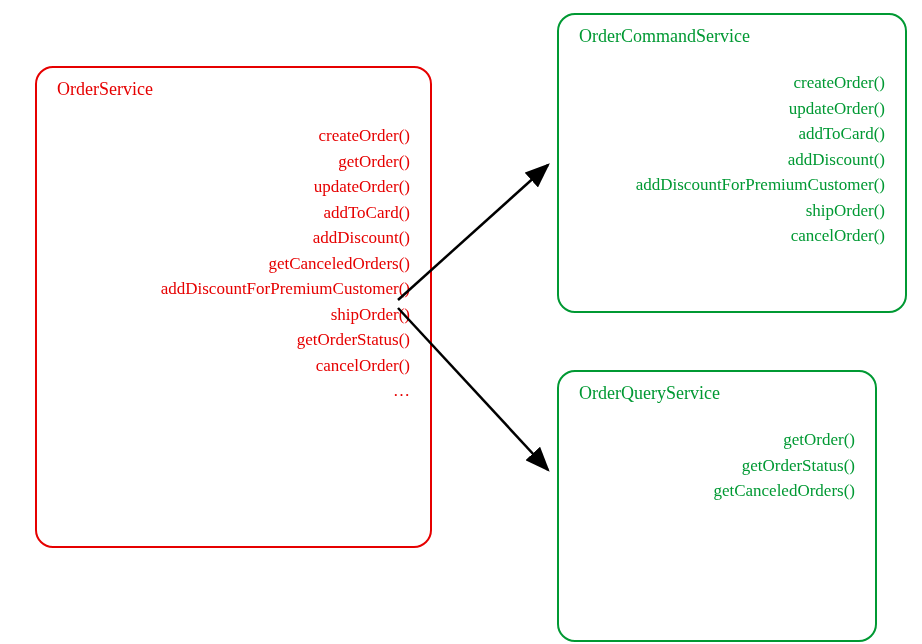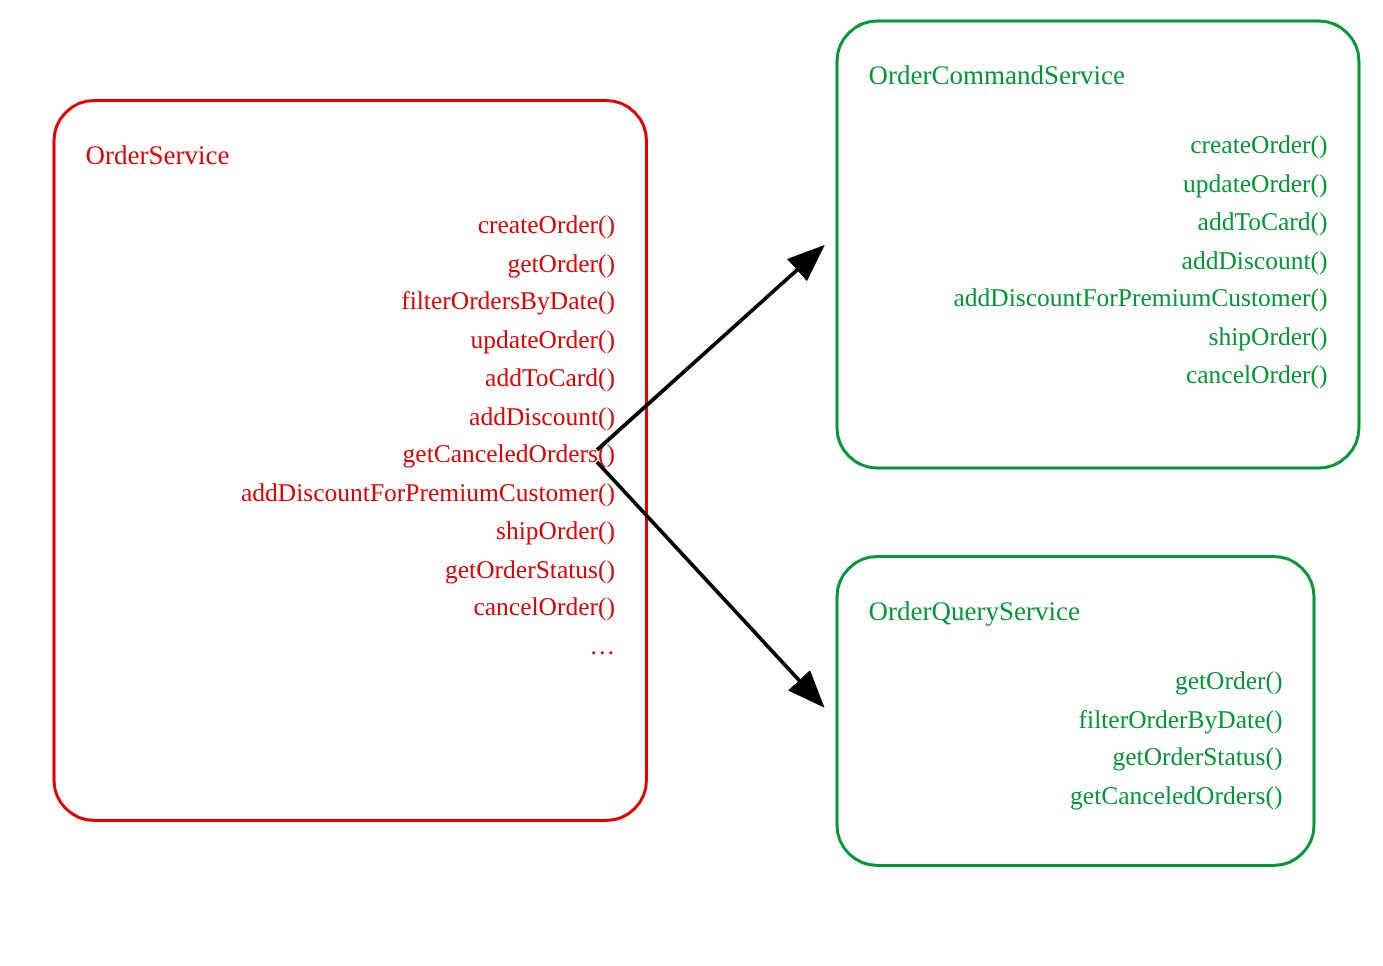--- a/index.html
+++ b/index.html
@@ -8,22 +8,22 @@
       padding: 0;
       width: 922px;
       height: 644px;
       background: #ffffff;
       font-family: "Comic Sans MS", "Segoe Script", cursive;
       position: relative;
     }
     .box {
       position: absolute;
       border: 2.5px solid;
-      border-radius: 28px;
-      padding: 24px 20px;
+      border-radius: 18px;
+      padding: 10px 20px;
       background: #ffffff;
     }
     .box-red { border-color: #e60000; color: #e60000; }
     .box-green { border-color: #009933; color: #009933; }
     .title {
       font-size: 18px;
       font-weight: normal;
       margin-bottom: 22px;
       line-height: 1.3;
     }
@@ -41,21 +41,20 @@
     }
   </style>
 </head>
 <body>
 
 <div class="box box-red" style="left:35px; top:66px; width:397px; height:482px;">
   <div class="title">OrderService</div>
   <div class="methods">
       <span class="method">createOrder()</span>
       <span class="method">getOrder()</span>
-      <span class="method">filterOrdersByDate()</span>
       <span class="method">updateOrder()</span>
       <span class="method">addToCard()</span>
       <span class="method">addDiscount()</span>
       <span class="method">getCanceledOrders()</span>
       <span class="method">addDiscountForPremiumCustomer()</span>
       <span class="method">shipOrder()</span>
       <span class="method">getOrderStatus()</span>
       <span class="method">cancelOrder()</span>
       <span class="method">…</span>
     </div>
@@ -67,25 +66,24 @@
       <span class="method">createOrder()</span>
       <span class="method">updateOrder()</span>
       <span class="method">addToCard()</span>
       <span class="method">addDiscount()</span>
       <span class="method">addDiscountForPremiumCustomer()</span>
       <span class="method">shipOrder()</span>
       <span class="method">cancelOrder()</span>
     </div>
 </div>
 
-<div class="box box-green" style="left:557px; top:370px; width:320px; height:208px;">
+<div class="box box-green" style="left:557px; top:370px; width:320px; height:272px;">
   <div class="title">OrderQueryService</div>
   <div class="methods">
       <span class="method">getOrder()</span>
-      <span class="method">filterOrderByDate()</span>
       <span class="method">getOrderStatus()</span>
       <span class="method">getCanceledOrders()</span>
     </div>
 </div>
 
 <svg class="arrows" width="922" height="644">
   <defs>
     <marker id="arrowhead" markerWidth="10" markerHeight="8" refX="9" refY="4" orient="auto" markerUnits="strokeWidth">
       <path d="M0,0 L10,4 L0,8 Z" fill="#000000"></path>
     </marker>

